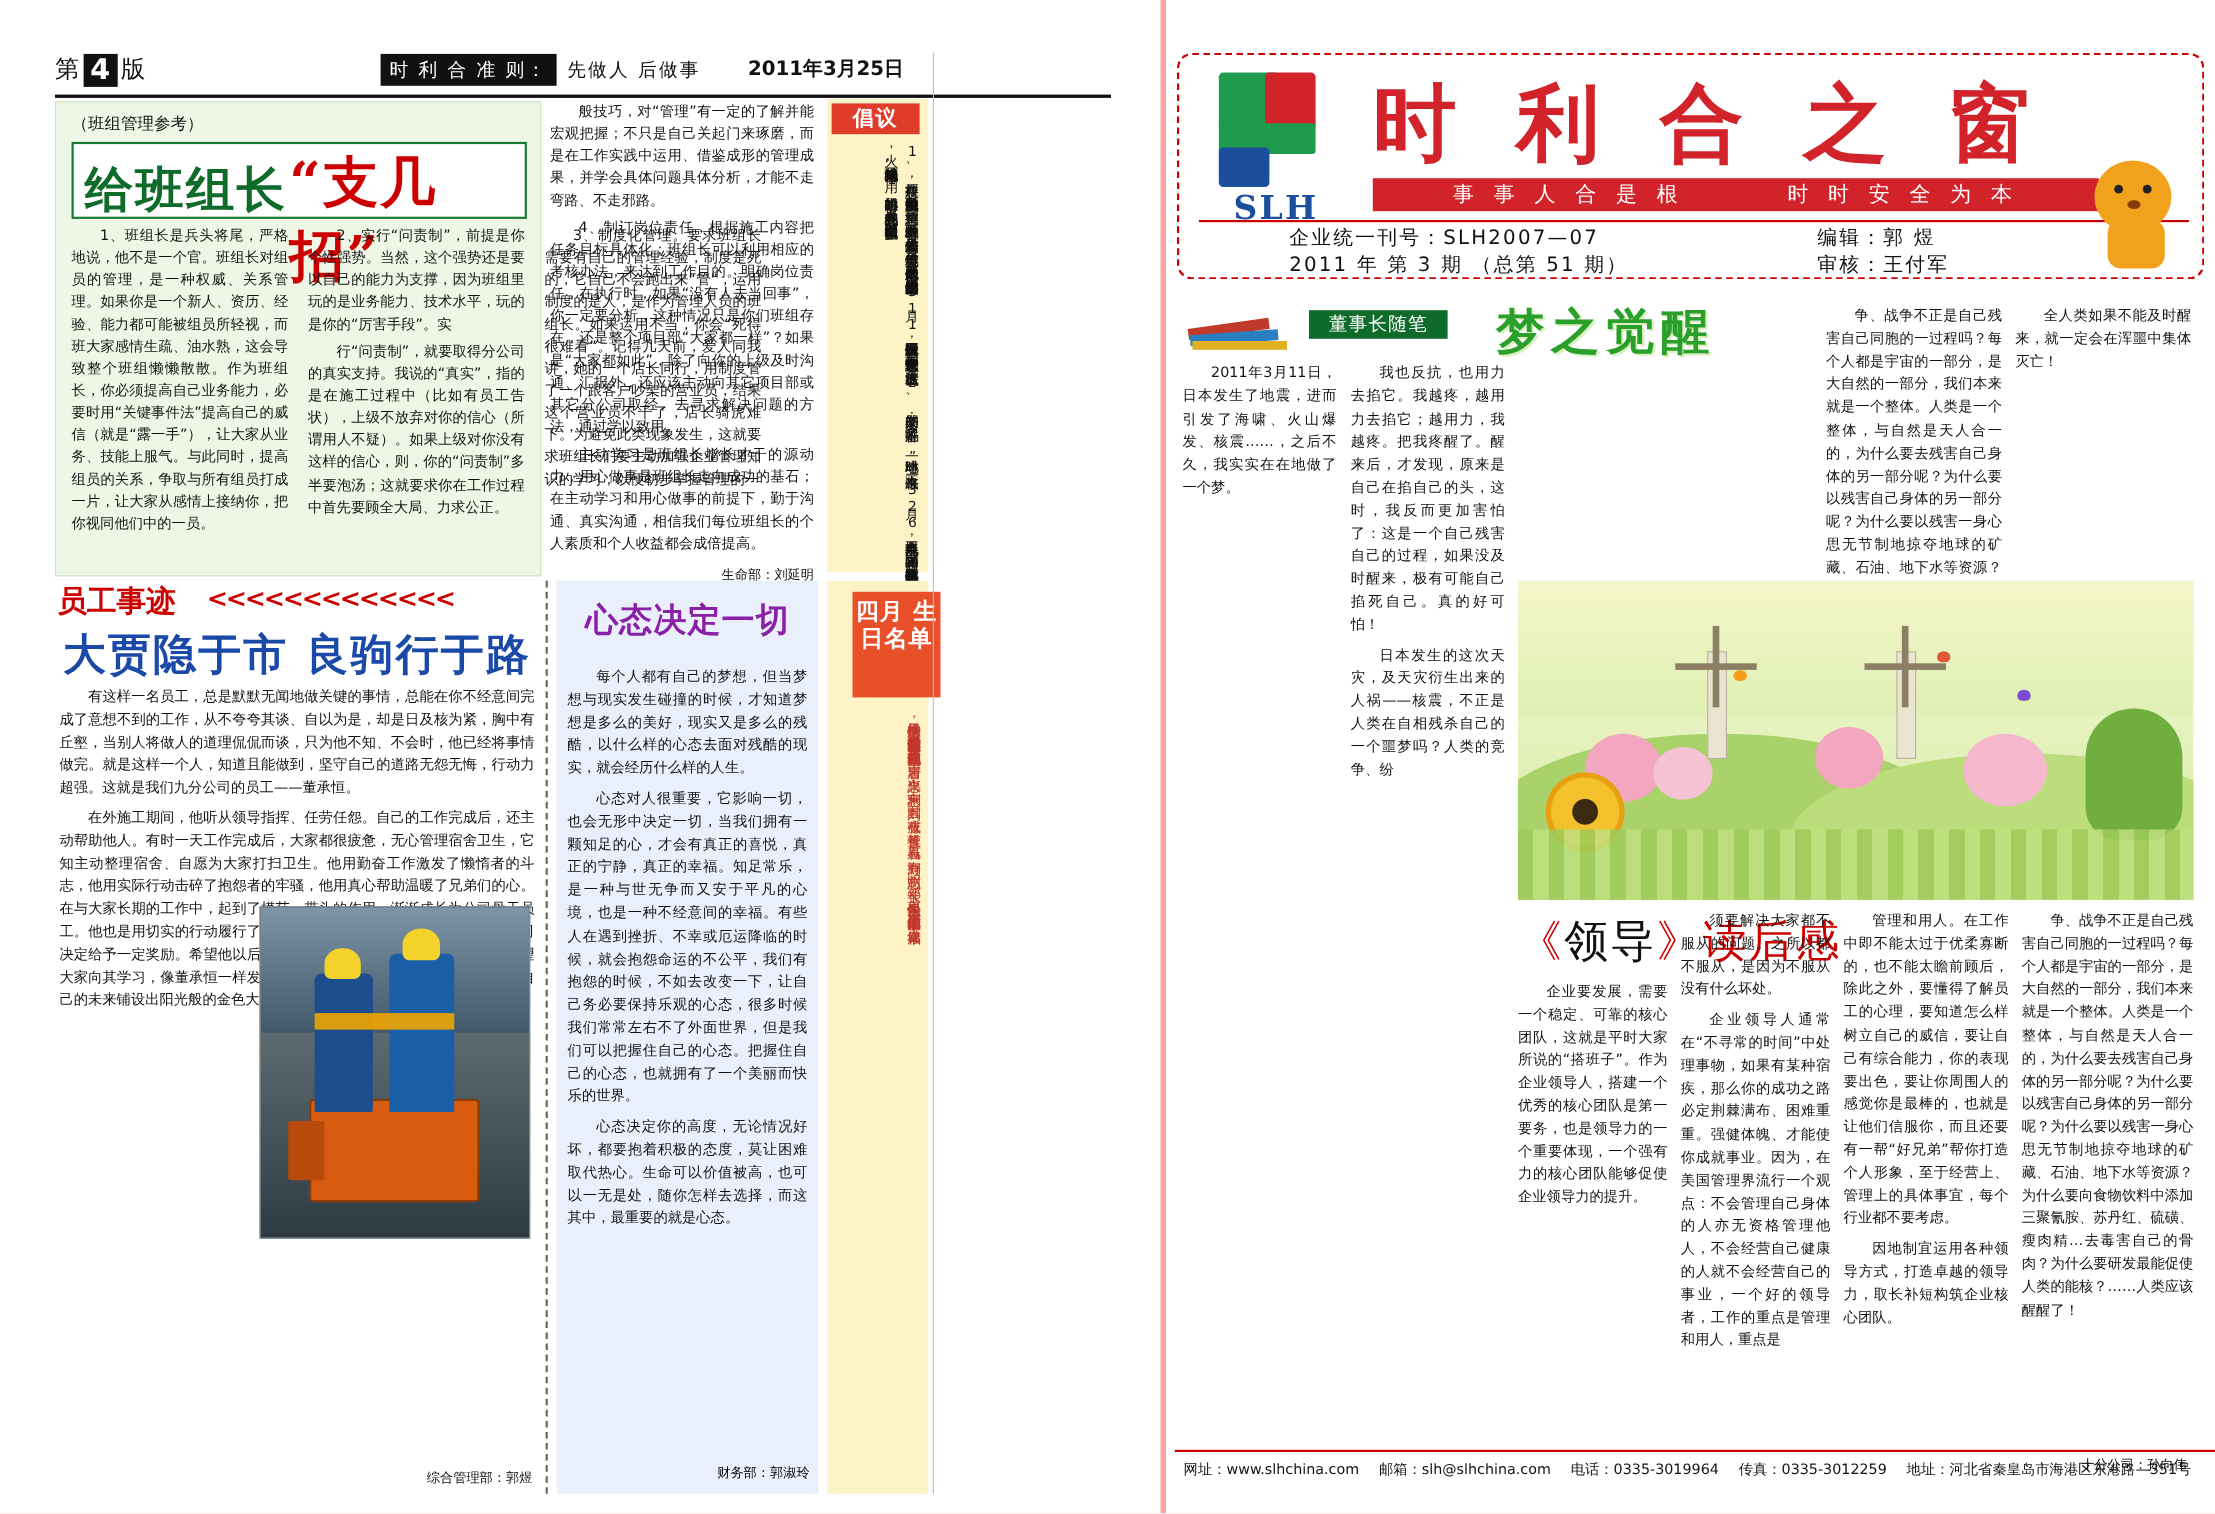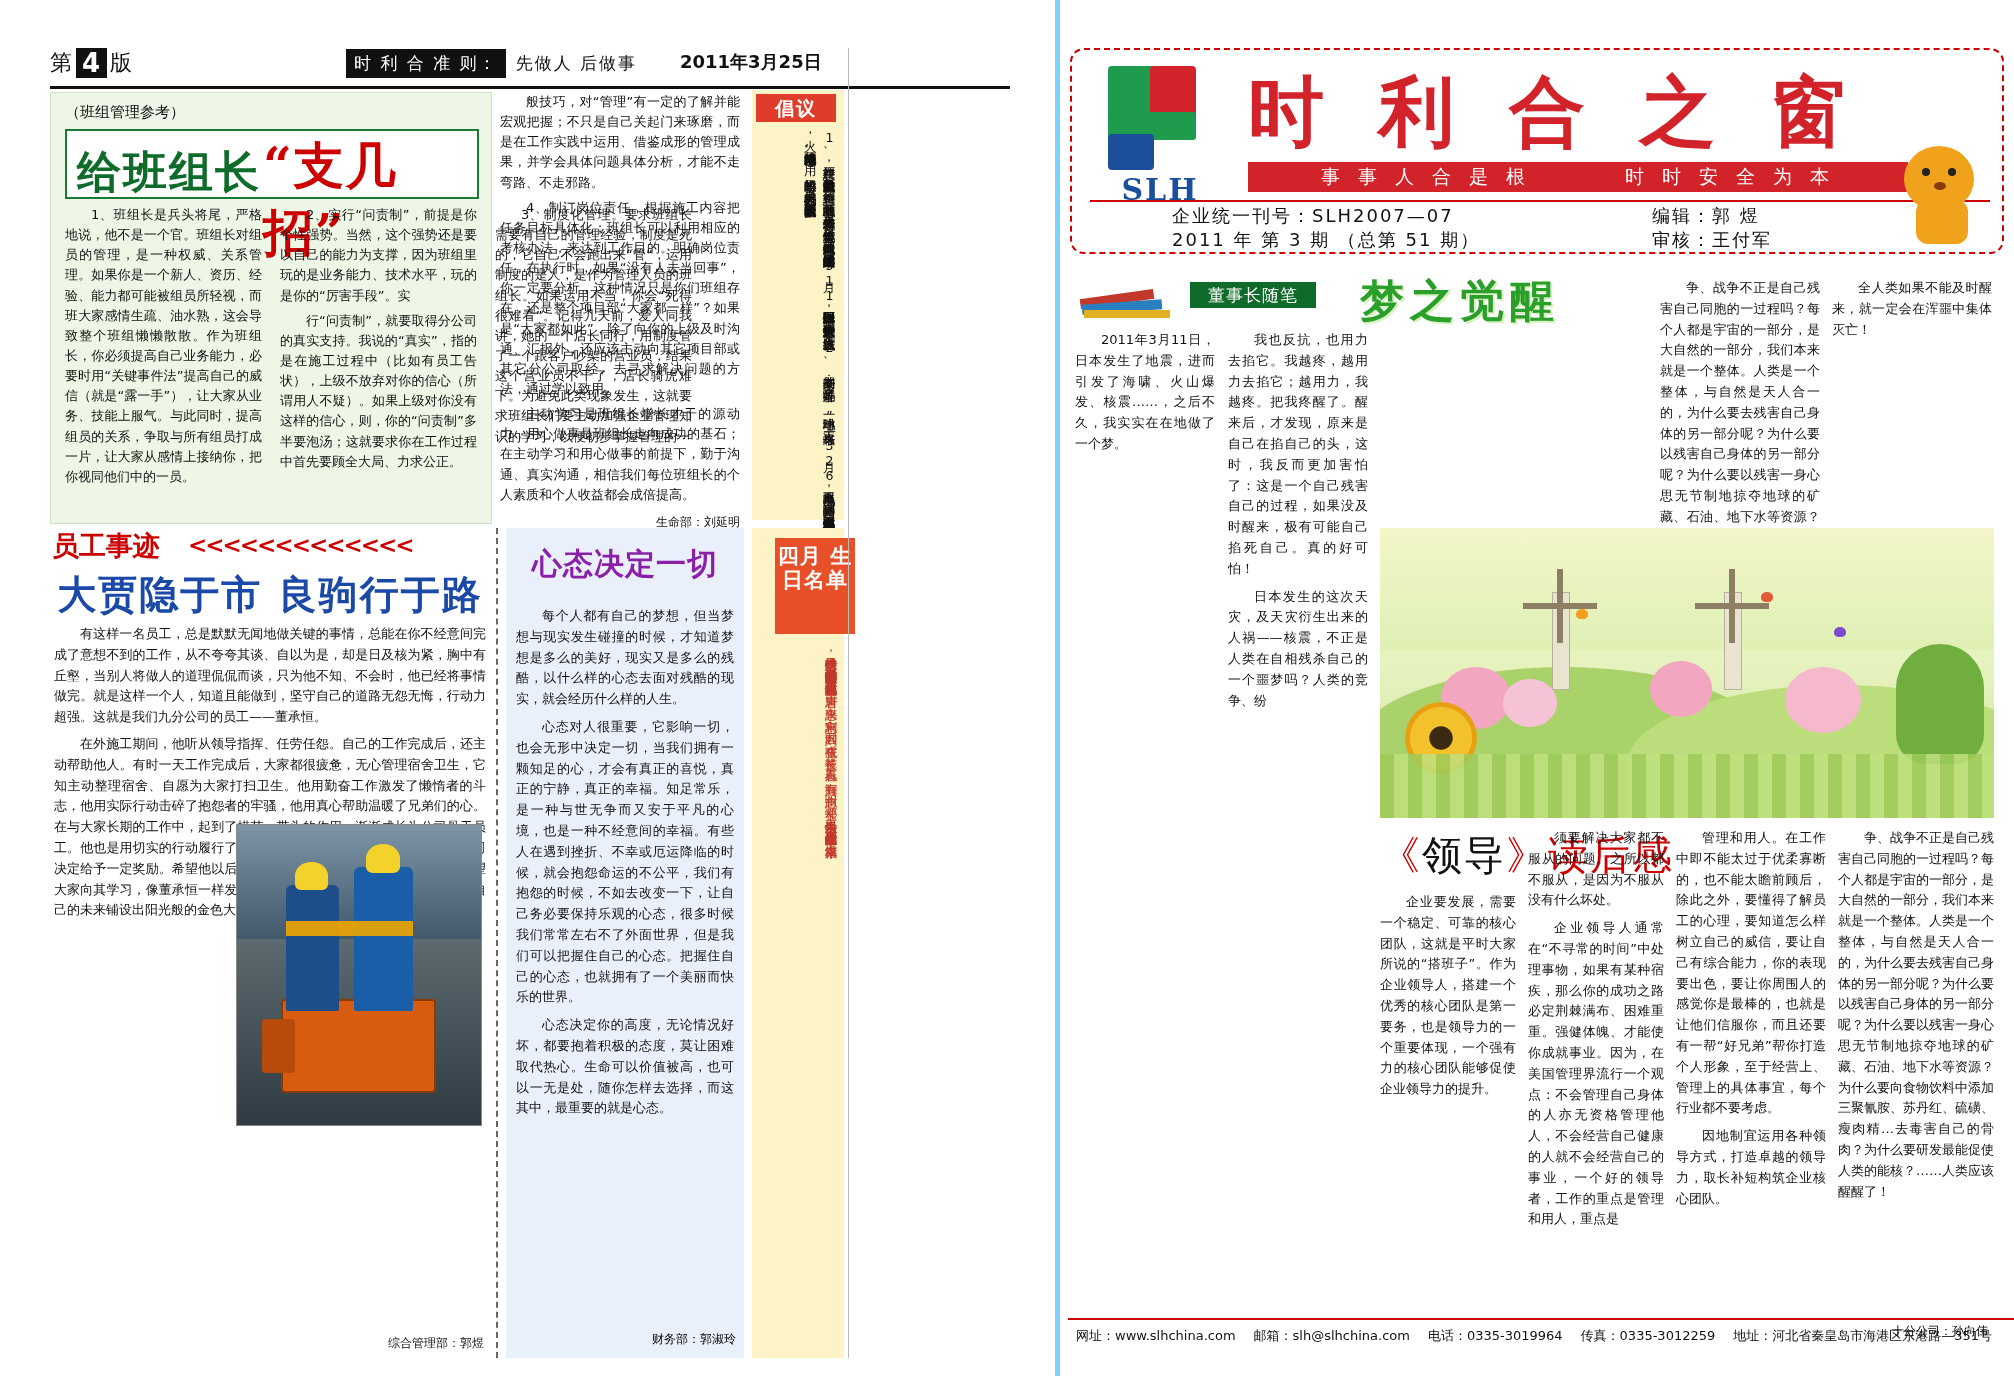--- a/index.html
+++ b/index.html
@@ -1,17 +1,17 @@
 <!DOCTYPE html>
 <html><head>
 <meta charset="utf-8">
 <style>
   html,body{margin:0;padding:0;background:#ffffff;}
   body{width:2014px;height:1376px;font-family:"DejaVu Sans","Liberation Sans",sans-serif;overflow:hidden;}
-  .page{position:relative;width:2014px;height:1376px;background:#7dd3fc;}
+  .page{position:relative;width:2014px;height:1376px;background:#fca5a5;}
 
   
   .leftpage{position:absolute;left:0;top:0;width:1055px;height:1376px;background:#fff;}
 
   .masthead{position:absolute;left:50px;top:48px;width:960px;height:40px;}
   .page-no{position:absolute;left:0;top:0;font-size:22px;color:#111;letter-spacing:1px;}
   .page-no .big{display:inline-block;background:#111;color:#fff;font-size:26px;font-weight:bold;padding:0 6px;margin:0 3px;vertical-align:-2px;}
   .principle{position:absolute;left:280px;top:0px;height:30px;display:flex;align-items:center;padding-left:16px;}
   .principle .tag{background:#111;color:#fff;font-size:17px;padding:3px 8px;letter-spacing:2px;}
   .principle .txt{font-size:17px;color:#111;margin-left:10px;letter-spacing:2px;}

